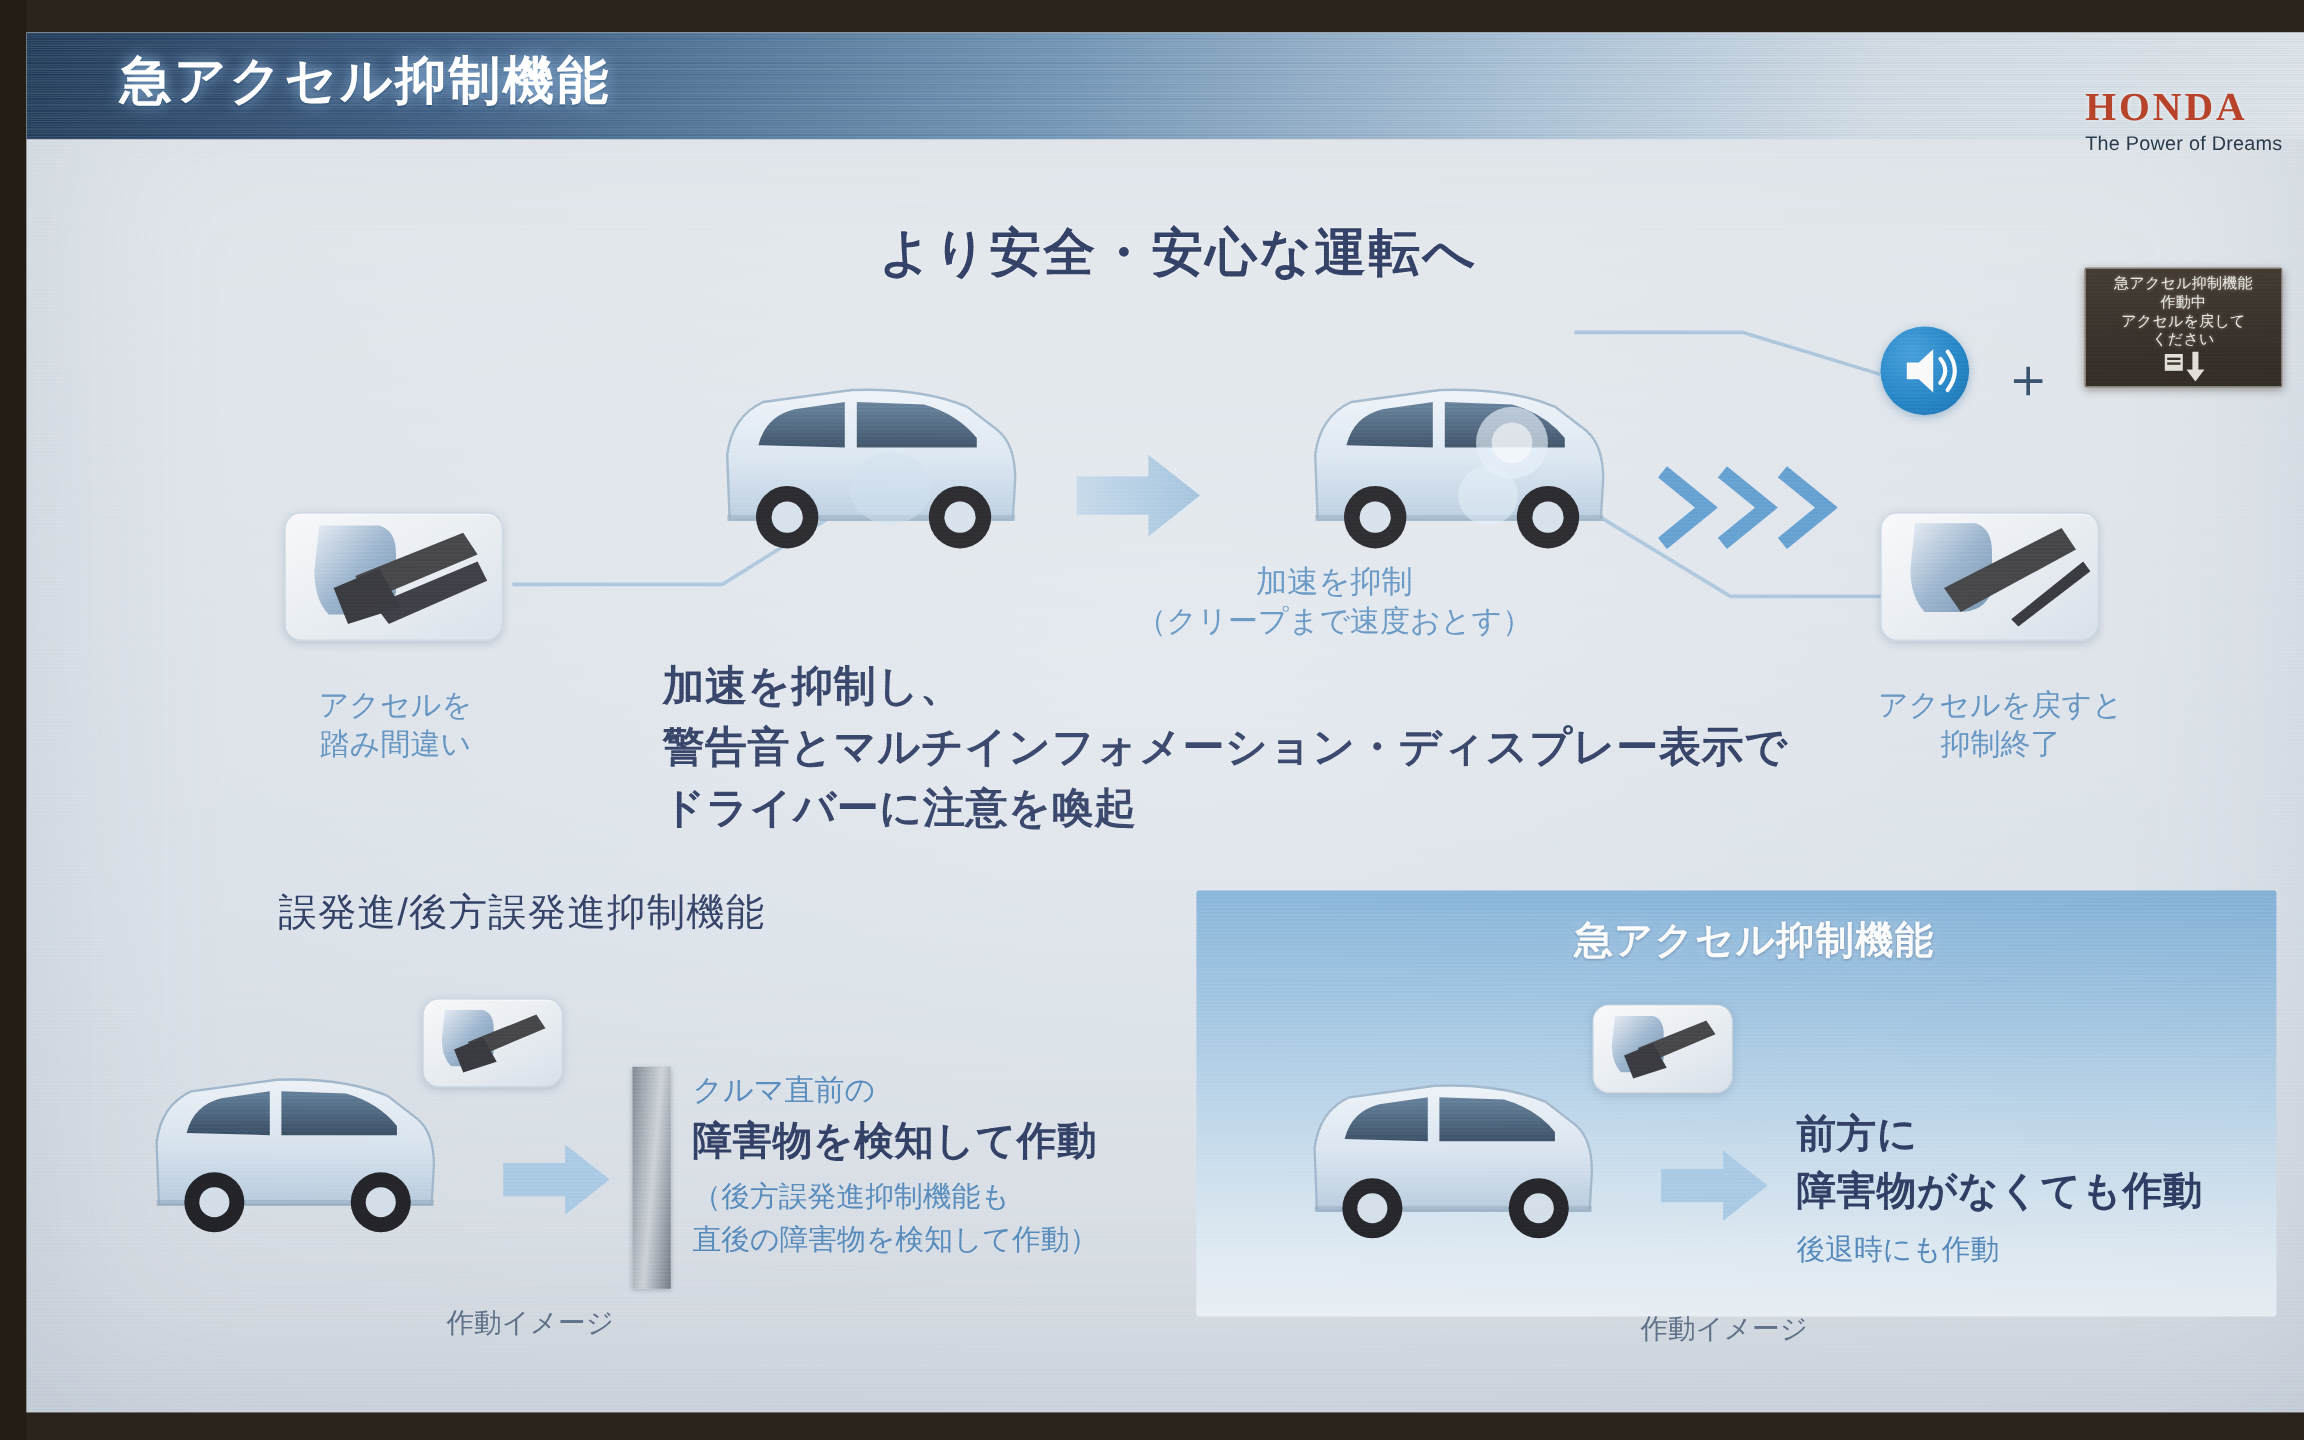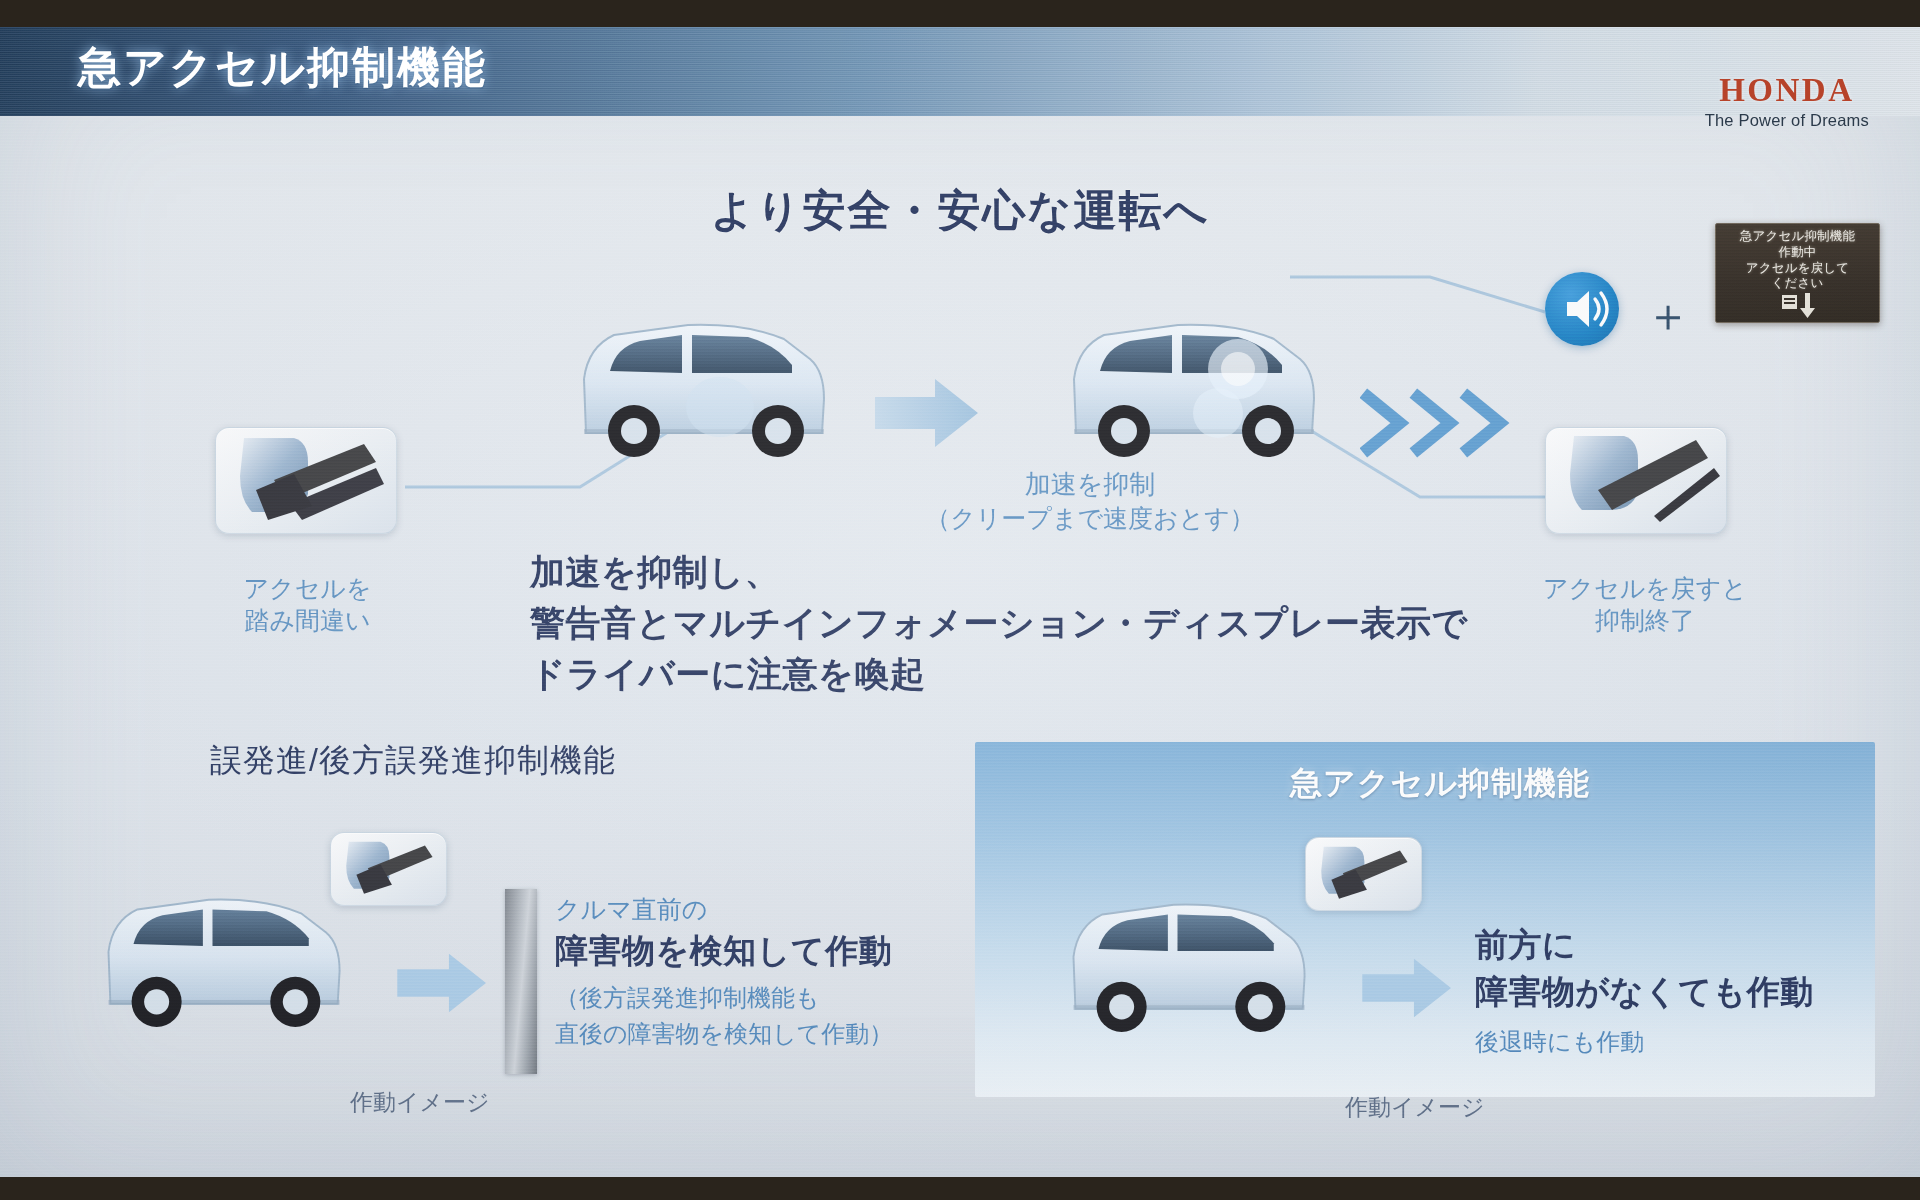--- a/index.html
+++ b/index.html
@@ -2,21 +2,21 @@
 <html lang="ja"><head>
 <meta charset="utf-8">
 <style>
   html,body{margin:0;padding:0;background:#241d16;}
   body{
     width:1920px;height:1200px;overflow:hidden;position:relative;
     font-family:"Liberation Sans","DejaVu Sans",sans-serif;
   }
 
   
-  #frame{position:absolute;inset:0;background:#2a241c;}
+  #frame{position:absolute;inset:0;background:#2a241c;margin-left:22px;}
   #screen{
     position:absolute;left:0;top:27px;width:1920px;height:1150px;
     background:
       linear-gradient(180deg,#e9edf1 0%,#e3e8ee 35%,#dfe5ec 65%,#dadfe6 100%);
     box-shadow:inset 0 0 160px rgba(120,140,165,.22);
     overflow:hidden;
   }
   
   #screen::after{
     content:"";position:absolute;inset:0;pointer-events:none;
@@ -32,21 +32,21 @@
     background:linear-gradient(100deg,#1f3a57 0%,#35567c 18%,#6d93b5 45%,#aec6dc 66%,#d6e1ea 80%,#e6ecf1 100%);
   }
   #header::after{content:"";position:absolute;inset:0;
     background:repeating-linear-gradient(0deg,rgba(255,255,255,.07) 0 1px,rgba(0,0,0,.03) 1px 2px);}
   #header-title{
     position:absolute;left:78px;top:46%;transform:translateY(-50%);
     color:#fff;font-size:43px;font-weight:700;letter-spacing:2px;
     text-shadow:0 0 12px rgba(160,200,240,.85),0 1px 2px rgba(0,40,80,.5);
     white-space:nowrap;z-index:2;
   }
-  #honda-logo{position:absolute;right:51px;top:47px;text-align:center;z-index:2;}
+  #honda-logo{position:absolute;right:40px;top:47px;text-align:left;z-index:2;}
   #honda-word{
     color:#b7432a;font-size:33px;font-weight:700;letter-spacing:2.5px;
     font-family:"Liberation Serif","DejaVu Serif",serif;line-height:1;
     text-shadow:0 0 4px rgba(255,255,255,.5);
   }
   #honda-tag{color:#2b3a4a;font-size:16.5px;font-weight:400;letter-spacing:.2px;margin-top:4px;}
 
   #main-headline{
     position:absolute;left:0;right:0;top:155px;text-align:center;
     font-size:43px;font-weight:700;color:#27355c;letter-spacing:2px;

